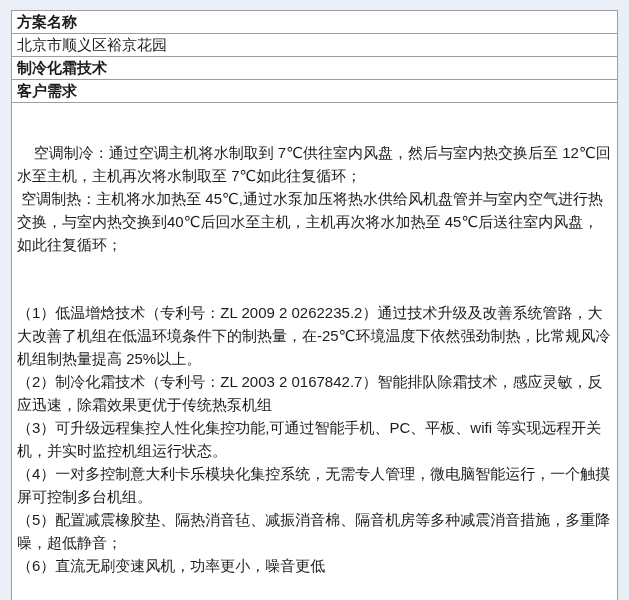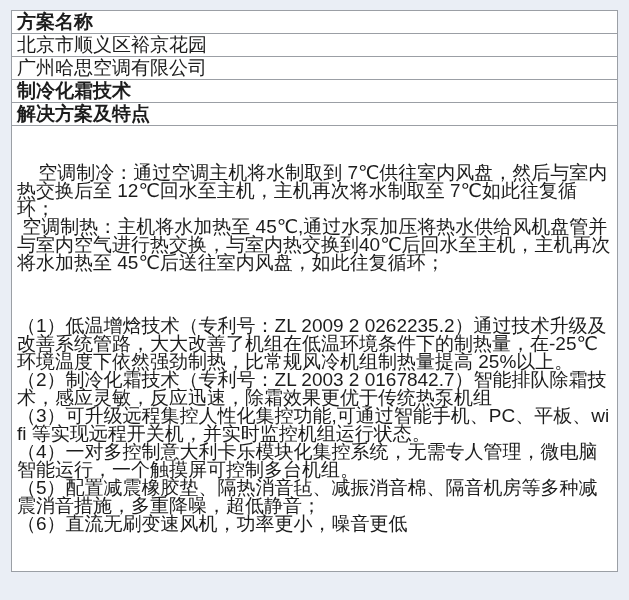--- a/index.html
+++ b/index.html
@@ -16,64 +16,61 @@
   }
   table.info-table {
     width: 607px;
     border-collapse: collapse;
     table-layout: fixed;
     background: #ffffff;
   }
   table.info-table td {
     border: 1px solid #9b9fa5;
     padding: 2px 4px 2px 5px;
-    font-size: 19px;
+    font-size: 15px;
     line-height: 18px;
     color: #1c1c1c;
     vertical-align: top;
     word-break: break-all;
   }
   td.hdr {
     font-weight: bold;
     color: #111111;
   }
   td.val {
     white-space: pre-wrap;
   }
   td.rich {
     padding: 4px 5px 16px 5px;
   }
   .rich-block {
     white-space: pre-wrap;
-    line-height: 18px;
+    line-height: 23px;
   }
   .rich-block.points {
     margin-top: 9px;
   }
 </style>
 </head>
 <body>
 
 <div class="doc-wrap">
   <table class="info-table">
     <tbody>
       <tr>
         <td class="hdr">方案名称</td>
       </tr>
       <tr>
         <td class="val">北京市顺义区裕京花园</td>
       </tr>
       <tr>
-        <td class="val">广州哈思空调有限公司</td>
-      </tr>
-      <tr>
         <td class="hdr">制冷化霜技术</td>
       </tr>
       <tr>
-        <td class="hdr">解决方案及特点</td>
+        <td class="hdr">客户需求</td>
       </tr>
       <tr>
         <td class="val rich">
           <div class="rich-block intro">    空调制冷：通过空调主机将水制取到 7℃供往室内风盘，然后与室内热交换后至 12℃回水至主机，主机再次将水制取至 7℃如此往复循环；
  空调制热：主机将水加热至 45℃,通过水泵加压将热水供给风机盘管并与室内空气进行热交换，与室内热交换到40℃后回水至主机，主机再次将水加热至 45℃后送往室内风盘，如此往复循环；</div>
           <div class="rich-block points">（1）低温增焓技术（专利号：ZL 2009 2 0262235.2）通过技术升级及改善系统管路，大大改善了机组在低温环境条件下的制热量，在-25℃环境温度下依然强劲制热，比常规风冷机组制热量提高 25%以上。
 （2）制冷化霜技术（专利号：ZL 2003 2 0167842.7）智能排队除霜技术，感应灵敏，反应迅速，除霜效果更优于传统热泵机组
 （3）可升级远程集控人性化集控功能,可通过智能手机、PC、平板、wifi 等实现远程开关机，并实时监控机组运行状态。
 （4）一对多控制意大利卡乐模块化集控系统，无需专人管理，微电脑智能运行，一个触摸屏可控制多台机组。
 （5）配置减震橡胶垫、隔热消音毡、减振消音棉、隔音机房等多种减震消音措施，多重降噪，超低静音；

